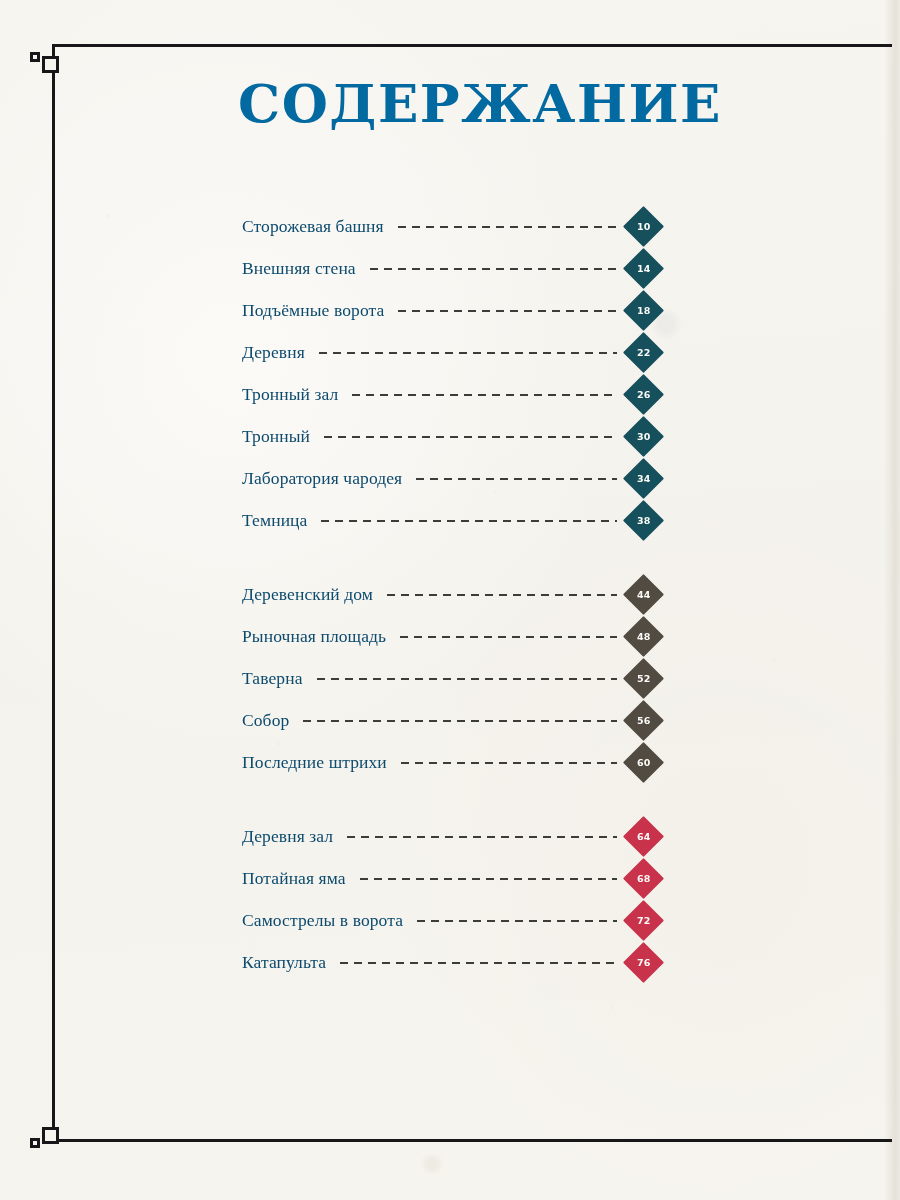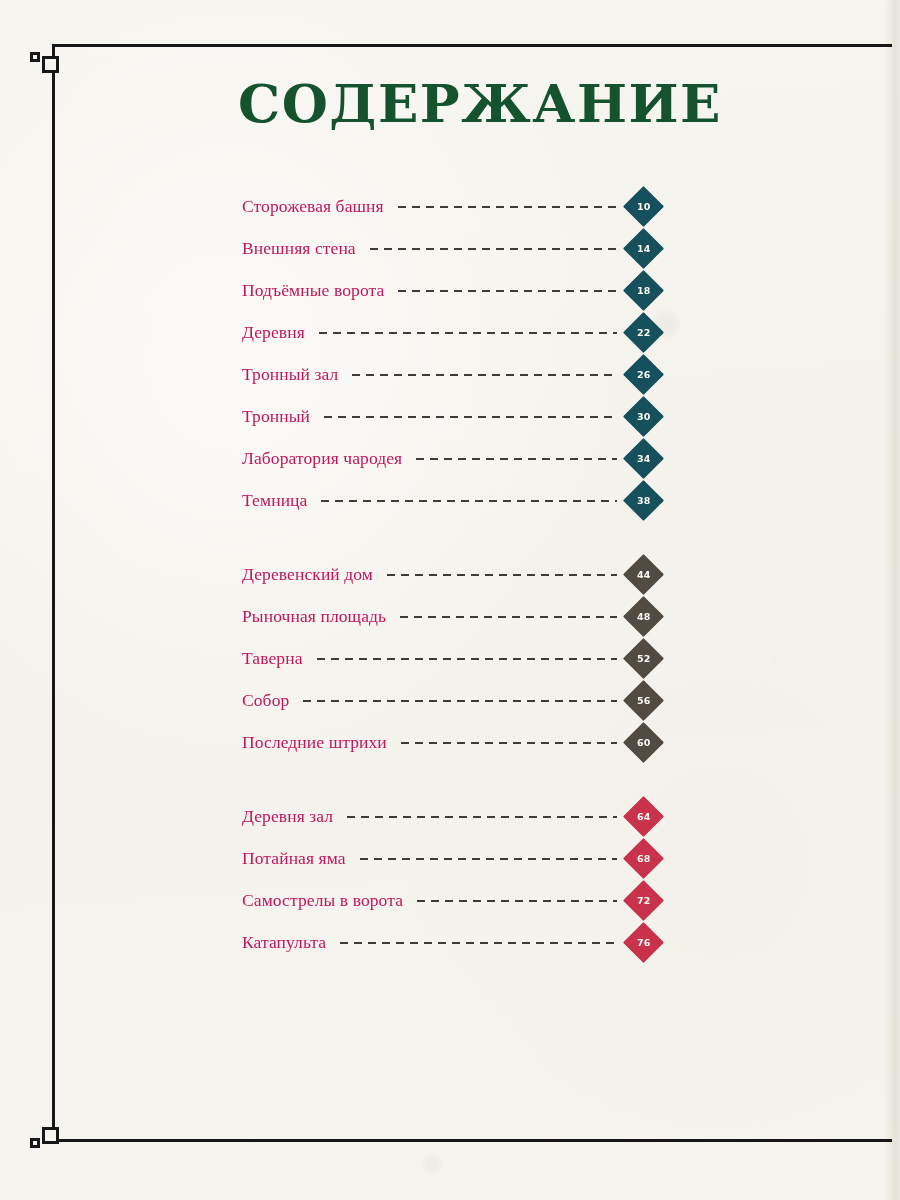--- a/index.html
+++ b/index.html
@@ -85,24 +85,24 @@
     position:absolute;
     left:238px; top:76px;
     width:420px;
   }
 
   .toc-title {
     font-family:"DejaVu Serif", serif;
     font-size:53px;
     font-weight:700;
     letter-spacing:1.5px;
-    color:#14532d;
+    color:#0369a1;
     line-height:1.05;
     white-space:nowrap;
-    margin-bottom:54px;
+    margin-bottom:74px;
   }
 
   .section { margin-bottom:6px; }
 
   .section-head {
     display:flex;
     align-items:center;
     gap:13px;
     margin-bottom:18px;
   }
@@ -124,21 +124,21 @@
 
   .entry {
     display:flex;
     align-items:center;
     height:42px;
     padding-left:4px;
   }
   .entry-label {
     font-family:"Liberation Serif", serif;
     font-size:17.5px;
-    color:#be185d;
+    color:#0c4a6e;
     white-space:nowrap;
     letter-spacing:.1px;
   }
   .entry-leader {
     flex:1 1 auto;
     height:3px;
     margin:0 12px 0 14px;
     min-width:20px;
     background-image:linear-gradient(to right, #3c3c39 0 8px, rgba(0,0,0,0) 8px 14px);
     background-size:14px 2px;

